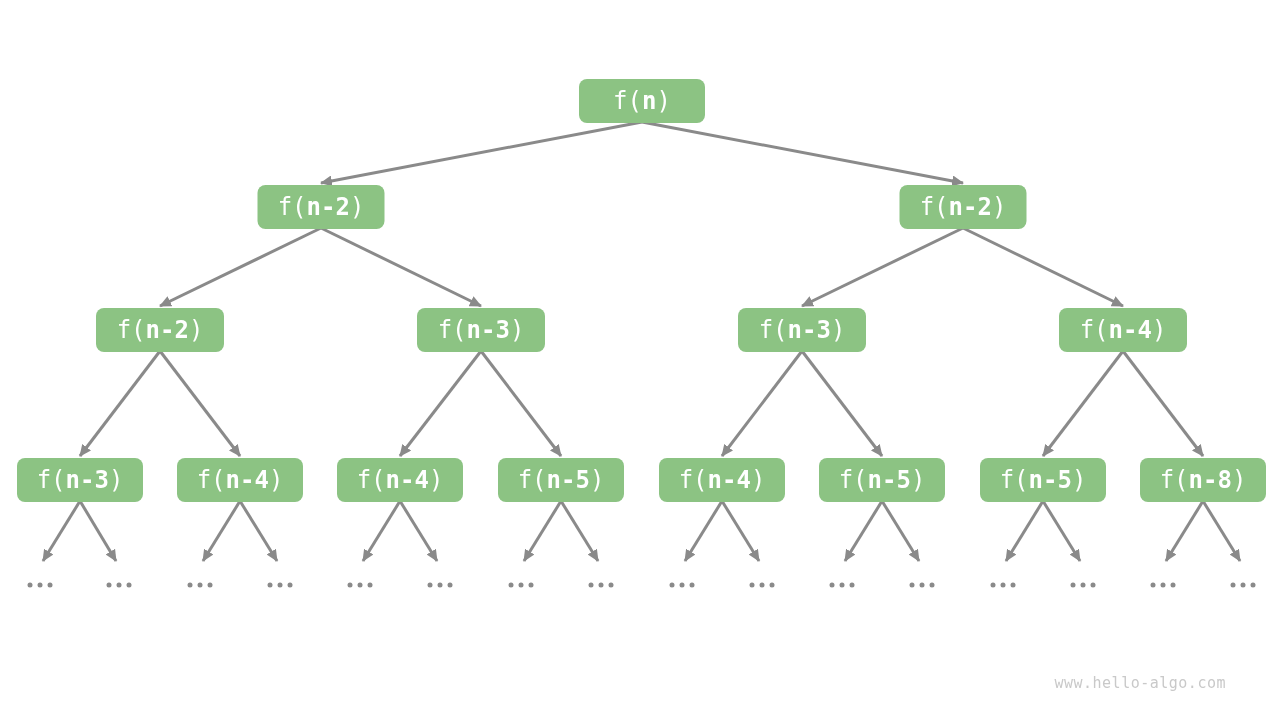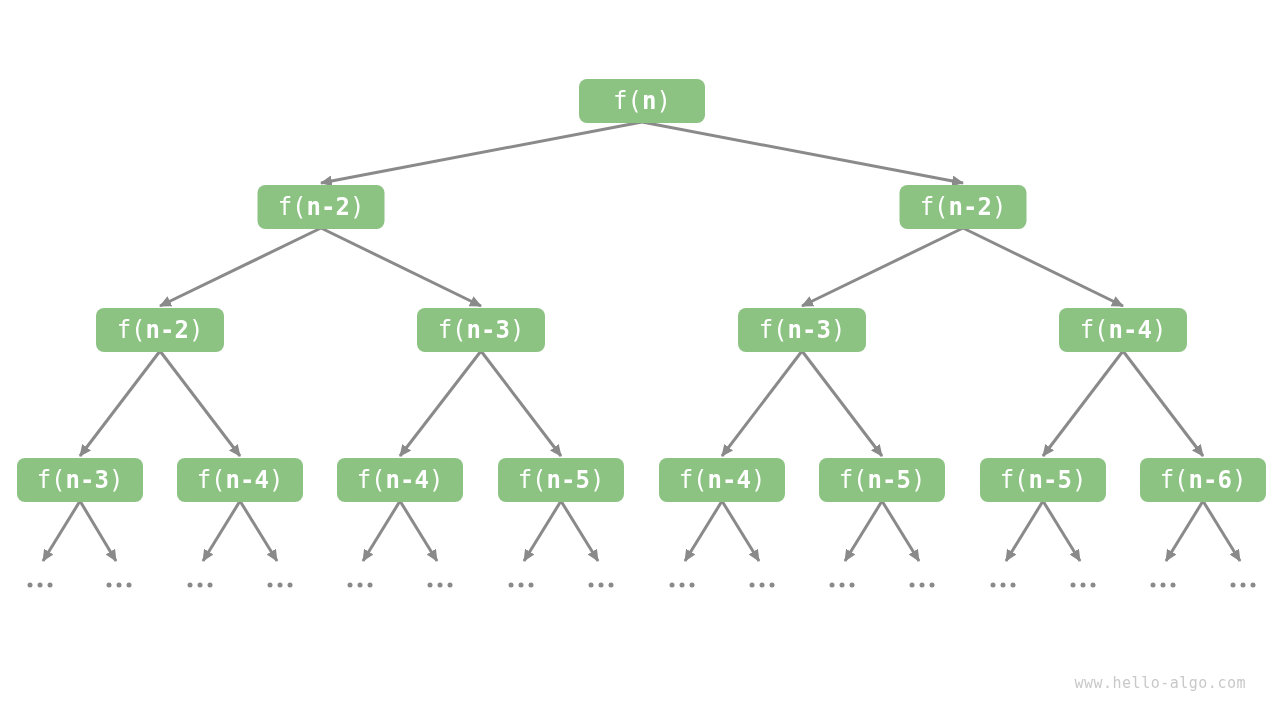--- a/index.html
+++ b/index.html
@@ -52,21 +52,21 @@
   }
   .leaf-dots .dot {
     width: 5px;
     height: 5px;
     border-radius: 50%;
     background: var(--dot-color, #8a8a8a);
   }
   .watermark {
     position: absolute;
     top: 674px;
-    right: 34px;
+    right: 54px;
     font-size: 15px;
     letter-spacing: 0.5px;
     color: var(--watermark-color, #c9c9c9);
     margin-left: 8px;
   }
 </style>
 </head>
 <body style="background: rgb(255, 255, 255);">
 
 <div class="canvas">
@@ -176,21 +176,21 @@
         <span class="arg">n-5</span>
         <span>)</span>
       </div>
       <div class="node" style="left: 1043px; top: 480px; width: 126px; height: 44px; border-radius: 8px;">
         <span>f(</span>
         <span class="arg">n-5</span>
         <span>)</span>
       </div>
       <div class="node" style="left: 1203px; top: 480px; width: 126px; height: 44px; border-radius: 8px;">
         <span>f(</span>
-        <span class="arg">n-6</span>
+        <span class="arg">n-8</span>
         <span>)</span>
       </div>
     </div>
   <div id="leaves-layer">
       <div class="leaf-dots" title="..." style="left: 40px; top: 585px;">
         <span class="dot"></span>
         <span class="dot"></span>
         <span class="dot"></span>
       </div>
       <div class="leaf-dots" title="..." style="left: 119px; top: 585px;">

